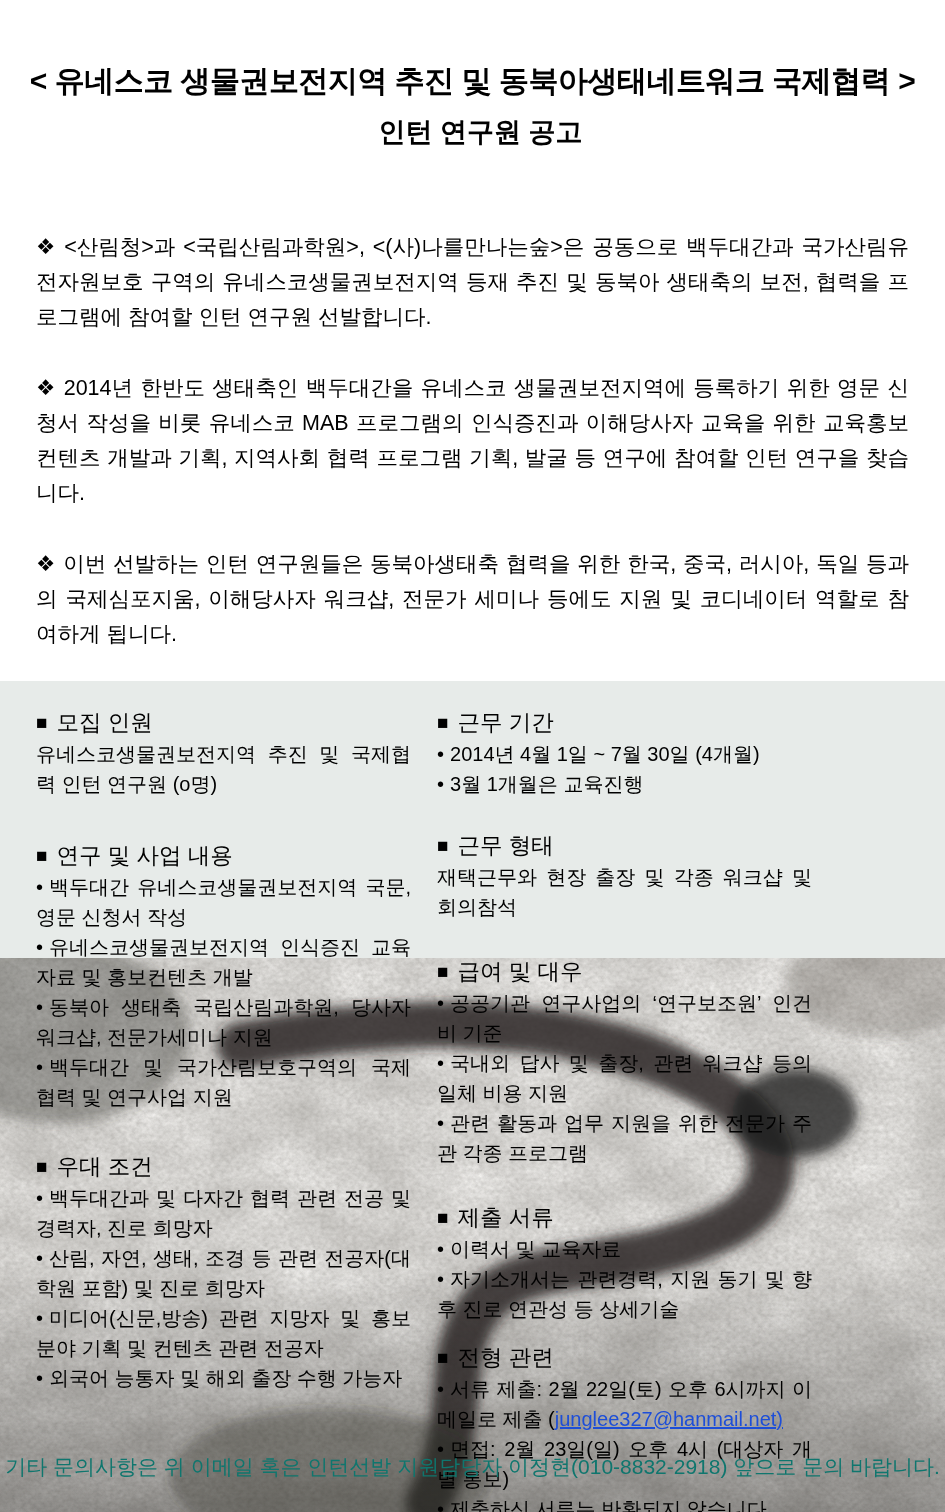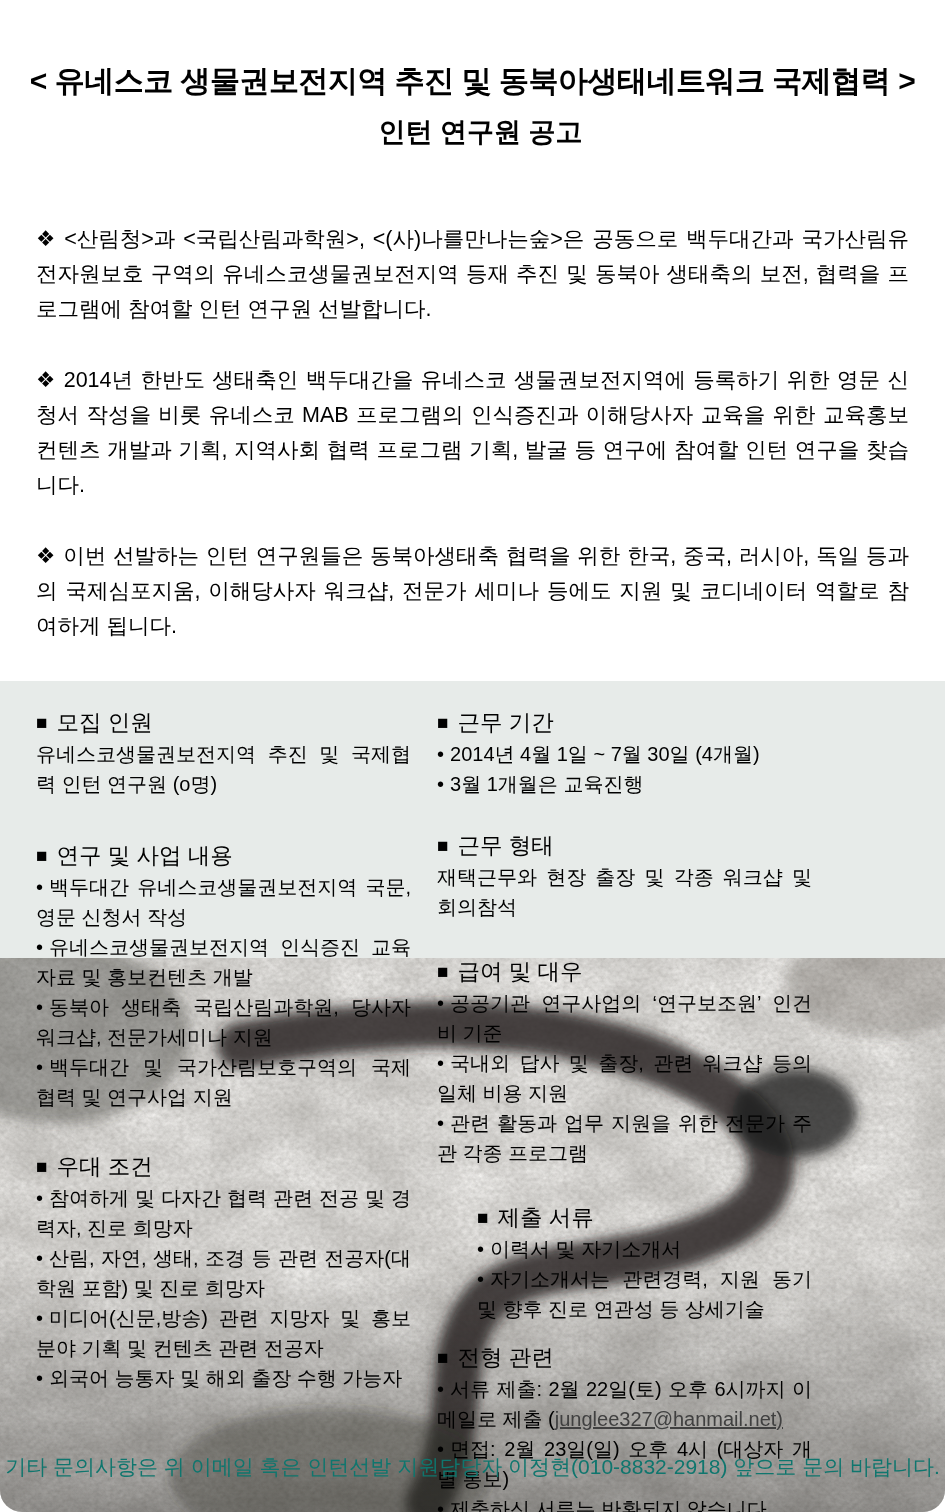--- a/index.html
+++ b/index.html
@@ -1,39 +1,39 @@
 <!DOCTYPE html>
 <html><head>
 <meta charset="utf-8">
 <style>
   html,body{margin:0;padding:0;background:#fff;}
   .page{position:relative;width:945px;height:1512px;background:#ffffff;overflow:hidden;
-        font-family:"Liberation Sans","DejaVu Sans",sans-serif;color:#000;border-radius:22px;}
+        font-family:"Liberation Sans","DejaVu Sans",sans-serif;color:#000;}
   
   .hdr{padding-top:62px;text-align:center;}
   .hdr h1{margin:0;font-size:30px;line-height:38px;font-weight:bold;letter-spacing:-0.5px;}
-  .hdr h2{margin:14px 0 0;font-size:27px;line-height:36px;font-weight:bold;padding-left:16px;}
+  .hdr h2{margin:14px 0 8px;font-size:27px;line-height:36px;font-weight:bold;padding-left:16px;}
   
   .intro{padding:72px 36px 0 36px;}
   .intro p{margin:0 0 36px 0;font-size:21.5px;line-height:35px;text-align:justify;}
   .dm{margin-right:7px;}
   
   .details{position:absolute;top:681px;left:0;width:840px;height:831px;}
   .band-flat{position:absolute;top:0;left:0;width:945px;height:277px;background:#e7ebe9;}
   .photo{position:absolute;top:277px;left:0;width:945px;height:554px;}
   .photo svg{display:block;}
   .cols{position:relative;z-index:2;display:flex;gap:26px;padding:27px 28px 0 36px;}
   .col{width:427px;}
   .sec-h{font-size:22.5px;line-height:30px;font-weight:normal;}
   .sq{font-size:19px;margin-right:9px;position:relative;top:-1px;}
   .plain,.item{font-size:20px;line-height:30px;text-align:justify;margin:0;}
   .bu{margin-right:6px;}
-  .email{color:#404040;text-decoration:underline;cursor:pointer;margin-top:48px;}
+  .email{color:#1d4ed8;text-decoration:underline;cursor:pointer;margin-top:48px;}
   .mb42{margin-bottom:42px;} .mb40{margin-bottom:40px;}
-  .mb32{margin-bottom:32px;} .mb35{margin-bottom:35px;} .mb19{margin-bottom:19px;margin-left:40px;}
+  .mb32{margin-bottom:32px;} .mb35{margin-bottom:35px;} .mb19{margin-bottom:19px;}
   
   .footer{position:absolute;z-index:2;top:771px;left:0;width:945px;text-align:center;
           font-size:21px;line-height:30px;color:#0f766e;}
 </style>
 </head>
 <body>
 
 <div class="page">
 
   <div class="hdr">
@@ -107,21 +107,21 @@
         <div class="sec mb40">
           <div class="sec-h"><span class="sq">■</span><span>연구 및 사업 내용</span></div>
           <div class="item"><span class="bu">•</span><span>백두대간 유네스코생물권보전지역 국문, 영문 신청서 작성</span></div>
           <div class="item"><span class="bu">•</span><span>유네스코생물권보전지역 인식증진 교육자료 및 홍보컨텐츠 개발</span></div>
           <div class="item"><span class="bu">•</span><span>동북아 생태축 국립산림과학원, 당사자 워크샵, 전문가세미나 지원</span></div>
           <div class="item"><span class="bu">•</span><span>백두대간 및 국가산림보호구역의 국제 협력 및 연구사업 지원</span></div>
         </div>
 
         <div class="sec">
           <div class="sec-h"><span class="sq">■</span><span>우대 조건</span></div>
-          <div class="item"><span class="bu">•</span><span>참여하게 및 다자간 협력 관련 전공 및 경력자, 진로 희망자</span></div>
+          <div class="item"><span class="bu">•</span><span>백두대간과 및 다자간 협력 관련 전공 및 경력자, 진로 희망자</span></div>
           <div class="item"><span class="bu">•</span><span>산림, 자연, 생태, 조경 등 관련 전공자(대학원 포함) 및 진로 희망자</span></div>
           <div class="item"><span class="bu">•</span><span>미디어(신문,방송) 관련 지망자 및 홍보 분야 기획 및 컨텐츠 관련 전공자</span></div>
           <div class="item"><span class="bu">•</span><span>외국어 능통자 및 해외 출장 수행 가능자</span></div>
         </div>
       </div>
 
       <div class="col">
         <div class="sec mb32">
           <div class="sec-h"><span class="sq">■</span><span>근무 기간</span></div>
           <div class="item"><span class="bu">•</span><span>2014년 4월 1일 ~ 7월 30일 (4개월)</span></div>
@@ -135,21 +135,21 @@
 
         <div class="sec mb35">
           <div class="sec-h"><span class="sq">■</span><span>급여 및 대우</span></div>
           <div class="item"><span class="bu">•</span><span>공공기관 연구사업의 ‘연구보조원’ 인건비 기준</span></div>
           <div class="item"><span class="bu">•</span><span>국내외 답사 및 출장, 관련 워크샵 등의 일체 비용 지원</span></div>
           <div class="item"><span class="bu">•</span><span>관련 활동과 업무 지원을 위한 전문가 주관 각종 프로그램</span></div>
         </div>
 
         <div class="sec mb19">
           <div class="sec-h"><span class="sq">■</span><span>제출 서류</span></div>
-          <div class="item"><span class="bu">•</span><span>이력서 및 자기소개서</span></div>
+          <div class="item"><span class="bu">•</span><span>이력서 및 교육자료</span></div>
           <div class="item"><span class="bu">•</span><span>자기소개서는 관련경력, 지원 동기 및 향후 진로 연관성 등 상세기술</span></div>
         </div>
 
         <div class="sec">
           <div class="sec-h"><span class="sq">■</span><span>전형 관련</span></div>
           <div class="item"><span class="bu">•</span><span>서류 제출: 2월 22일(토) 오후 6시까지 이메일로 제출 (</span><a class="email">junglee327@hanmail.net)</a></div>
           <div class="item"><span class="bu">•</span><span>면접: 2월 23일(일) 오후 4시 (대상자 개별 통보)</span></div>
           <div class="item"><span class="bu">•</span><span>제출하신 서류는 반환되지 않습니다.</span></div>
         </div>
       </div>

